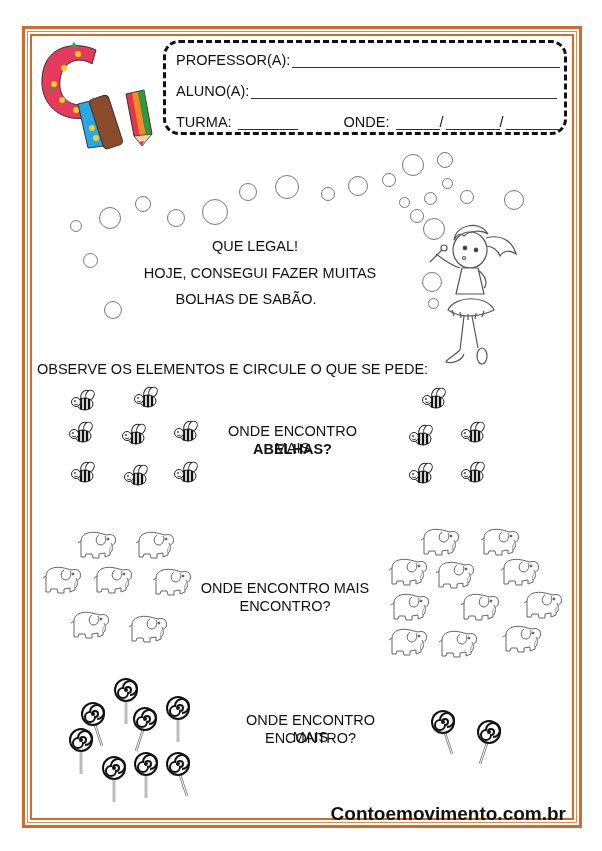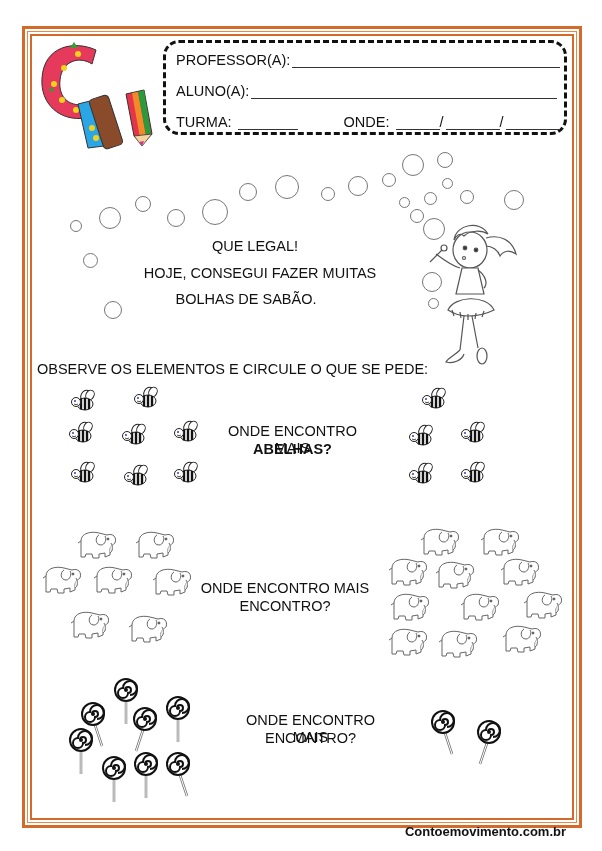--- a/index.html
+++ b/index.html
@@ -9,21 +9,21 @@
   .frame-inner { position:absolute; left:30px; top:34px; width:544px; height:786px; border:2px solid #d46a2a; box-sizing:border-box; }
   .abs { position:absolute; }
   .logo { position:absolute; left:34px; top:38px; width:120px; height:112px; }
   .form-box { position:absolute; left:163px; top:40px; width:404px; height:95px; border:3px dashed #111; border-radius:16px; box-sizing:border-box; }
   .form-row { position:absolute; left:10px; font-size:14.5px; display:flex; align-items:flex-end; white-space:nowrap; }
   .form-line { border-bottom:1px solid #333; display:inline-block; height:14px; margin-left:2px; }
   .centered-text { position:absolute; text-align:center; font-size:14.5px; line-height:17px; }
   .instruction { position:absolute; left:37px; top:361px; font-size:14.5px; }
   .bubble { position:absolute; border:1.5px solid #777; border-radius:50%; box-sizing:border-box; }
   .sprite { position:absolute; }
-  .footer-link { position:absolute; right:36px; top:824px; font-size:13px; font-weight:bold; }
+  .footer-link { position:absolute; right:36px; top:803px; font-size:19px; font-weight:bold; }
 </style>
 </head>
 <body>
 
 <div class="frame-outer"></div>
 <div class="frame-mid"></div>
 <div class="frame-inner"></div>
 
 <div class="logo">
   <svg width="120" height="112" viewBox="0 0 120 112">

